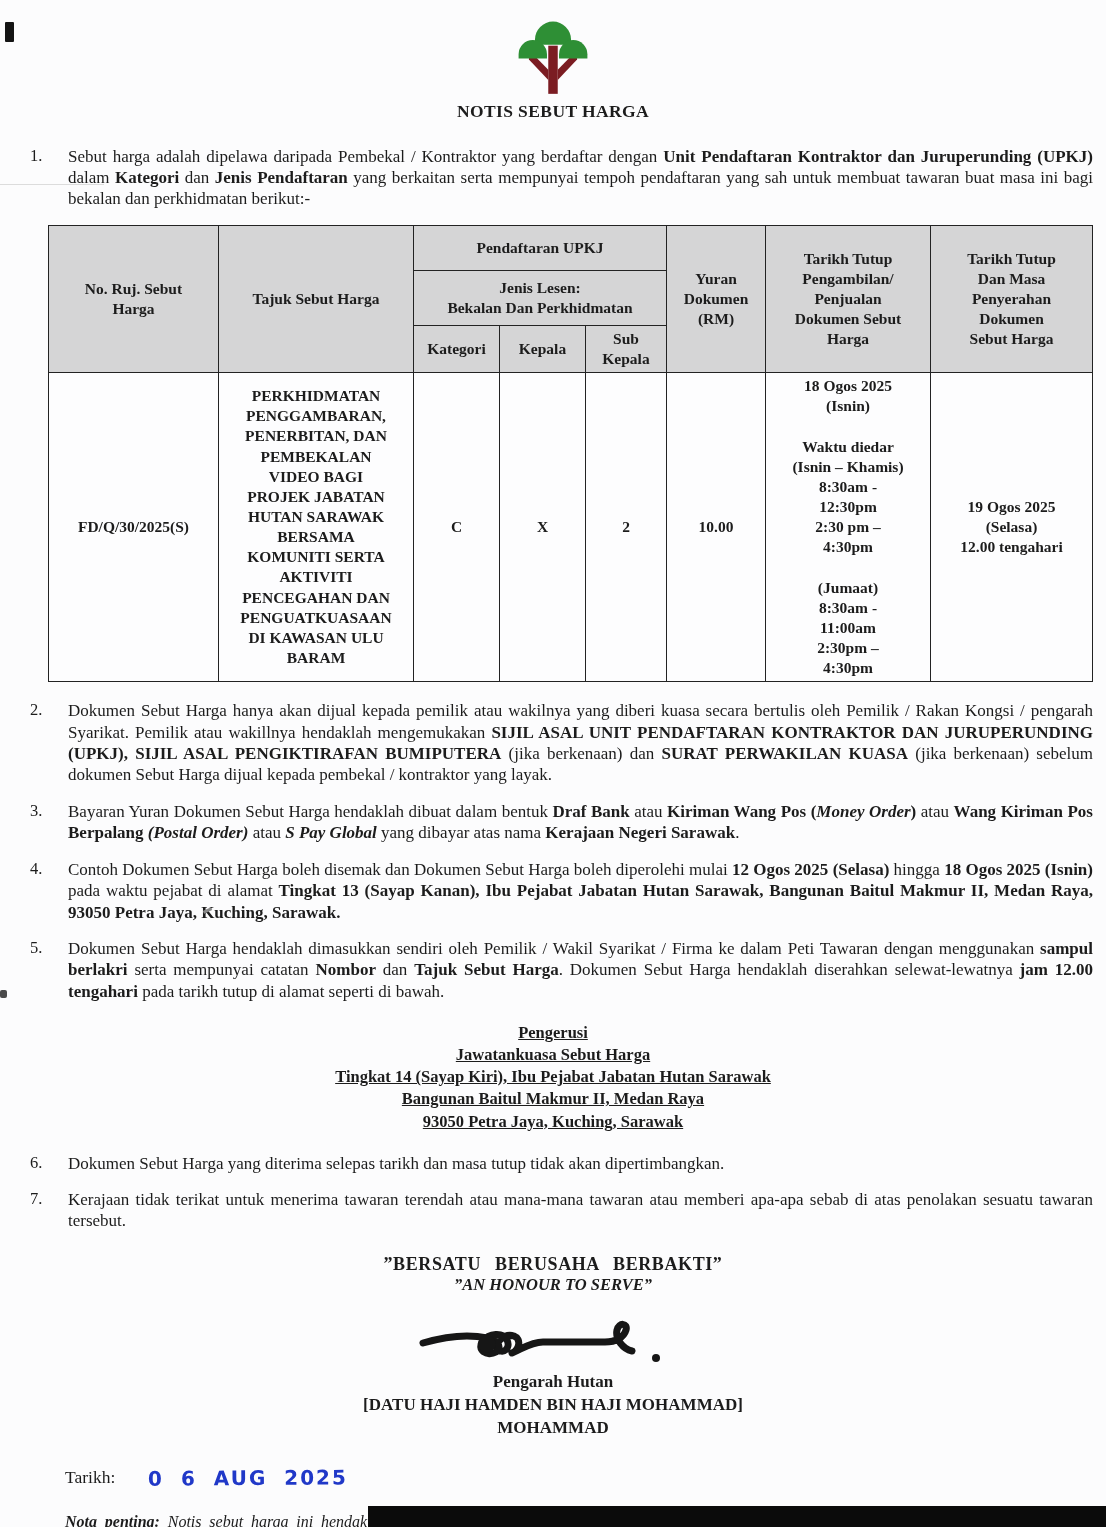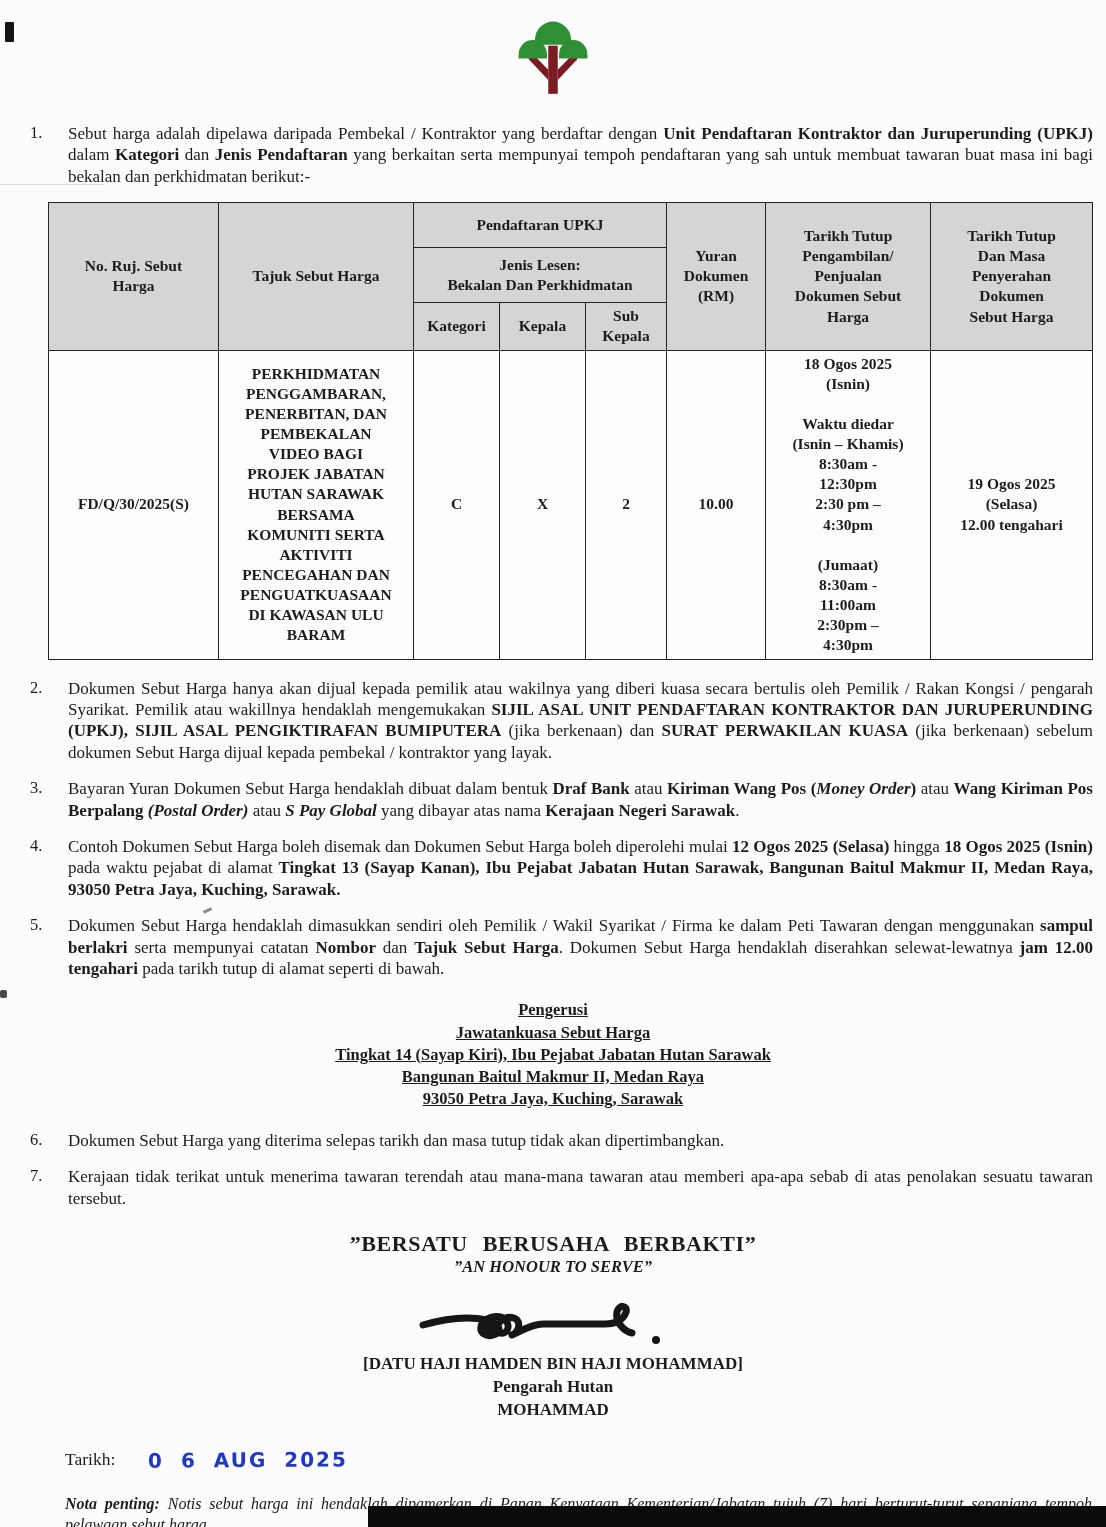--- a/index.html
+++ b/index.html
@@ -26,21 +26,21 @@
   }
   .tbl tr.hd td{background:#d5d5d6;}
   .tbl tr.hd1 td{height:38px;}
   .tbl tr.hd2 td{height:48px;}
   .tbl tr.hd3 td{height:40px;}
   .tbl tr.bodyrow td{height:288px;background:#fdfdfe;}
   .cell-tajuk{font-size:15.5px;line-height:1.32;}
   .cell-times{font-size:15px;line-height:1.3;}
   
   .address{ text-align:center;font-weight:bold;font-size:16.5px;line-height:1.34;margin-top:20px;}
-  .motto1{text-align:center;font-weight:bold;font-size:22px;word-spacing:9px;letter-spacing:.6px;margin-top:22px;}
+  .motto1{text-align:center;font-weight:bold;font-size:18px;word-spacing:9px;letter-spacing:.6px;margin-top:22px;}
   .motto2{text-align:center;font-weight:bold;font-style:italic;font-size:16.5px;margin-top:0;}
   .sigwrap{text-align:center;margin-top:14px;height:62px;}
   .name-block{text-align:center;font-weight:bold;font-size:17px;line-height:1.35;}
   
   .date-row{margin:26px 0 0 65px;font-size:17.5px;}
   .stamp{
     display:inline-block;margin-left:28px;vertical-align:-2px;
     font-family:"DejaVu Sans", sans-serif;font-weight:bold;font-size:20px;
     letter-spacing:2px;word-spacing:8px;transform:rotate(-.4deg);
   }
@@ -73,20 +73,21 @@
         <polygon points="44.5,78 22,54 22,43 44.5,66"></polygon>
         <polygon points="55.5,78 78,54 78,43 55.5,66"></polygon>
       </g>
 
       <g fill="#2e8f35">
         <path d="M29 31 A21 21 0 0 1 71 31 L71 37 L29 37 Z"></path>
         <path d="M10 48 A16.5 16.5 0 0 1 43 48 L43 53 L10 53 Z"></path>
         <path d="M57 48 A16.5 16.5 0 0 1 90 48 L90 53 L57 53 Z"></path>
       </g>
     </svg>
+    <div class="doc-title">NOTIS SEBUT HARGA</div>
   </div>
 
   <div class="list">
     <div class="li">
       <div class="num">1.</div>
       <div class="txt"><span>Sebut harga adalah dipelawa daripada Pembekal / Kontraktor yang berdaftar dengan </span><span style="font-weight: bold;">Unit Pendaftaran Kontraktor dan Juruperunding (UPKJ)</span><span> dalam </span><span style="font-weight: bold;">Kategori</span><span> dan </span><span style="font-weight: bold;">Jenis Pendaftaran</span><span> yang berkaitan serta mempunyai tempoh pendaftaran yang sah untuk membuat tawaran buat masa ini bagi bekalan dan perkhidmatan berikut:-</span></div>
     </div>
   </div>
 
   <table class="tbl">
@@ -213,22 +214,22 @@
 
   <div class="sigwrap">
     <svg width="280" height="60" viewBox="0 0 280 60">
       <path d="M10 34 C 34 27, 56 25, 74 29 C 84 31, 90 38, 83 43 C 74 48, 63 41, 70 32 C 76 24, 90 23, 94 31 C 98 39, 90 46, 85 40 C 81 34, 91 24, 101 27 C 109 30, 106 41, 99 44 C 109 40, 118 33, 130 33 L 192 33 C 203 33, 211 28, 213 21 C 215 14, 206 13, 204 21 C 202 30, 210 40, 219 42" fill="none" stroke="#161616" stroke-width="7" stroke-linecap="round" stroke-linejoin="round"></path>
       <circle cx="74" cy="35" r="9" fill="#161616"></circle>
       <circle cx="243" cy="49" r="4" fill="#161616"></circle>
     </svg>
   </div>
 
   <div class="name-block">
+    <div>Pengarah Hutan</div>
     <div>[DATU HAJI HAMDEN BIN HAJI MOHAMMAD]</div>
-    <div>Pengarah Hutan</div>
     <div>MOHAMMAD</div>
   </div>
 
   <div class="date-row">
     <span>Tarikh:</span>
     <span class="stamp" style="color: rgb(32, 56, 200);">0 6  AUG  2025</span>
   </div>
 
   <div class="nota"><span style="font-weight: bold; font-style: italic;">Nota penting:</span><span style="font-style: italic;">  Notis sebut harga ini hendaklah dipamerkan di Papan Kenyataan Kementerian/Jabatan tujuh (7) hari berturut-turut sepanjang tempoh pelawaan sebut harga.</span></div>
 

